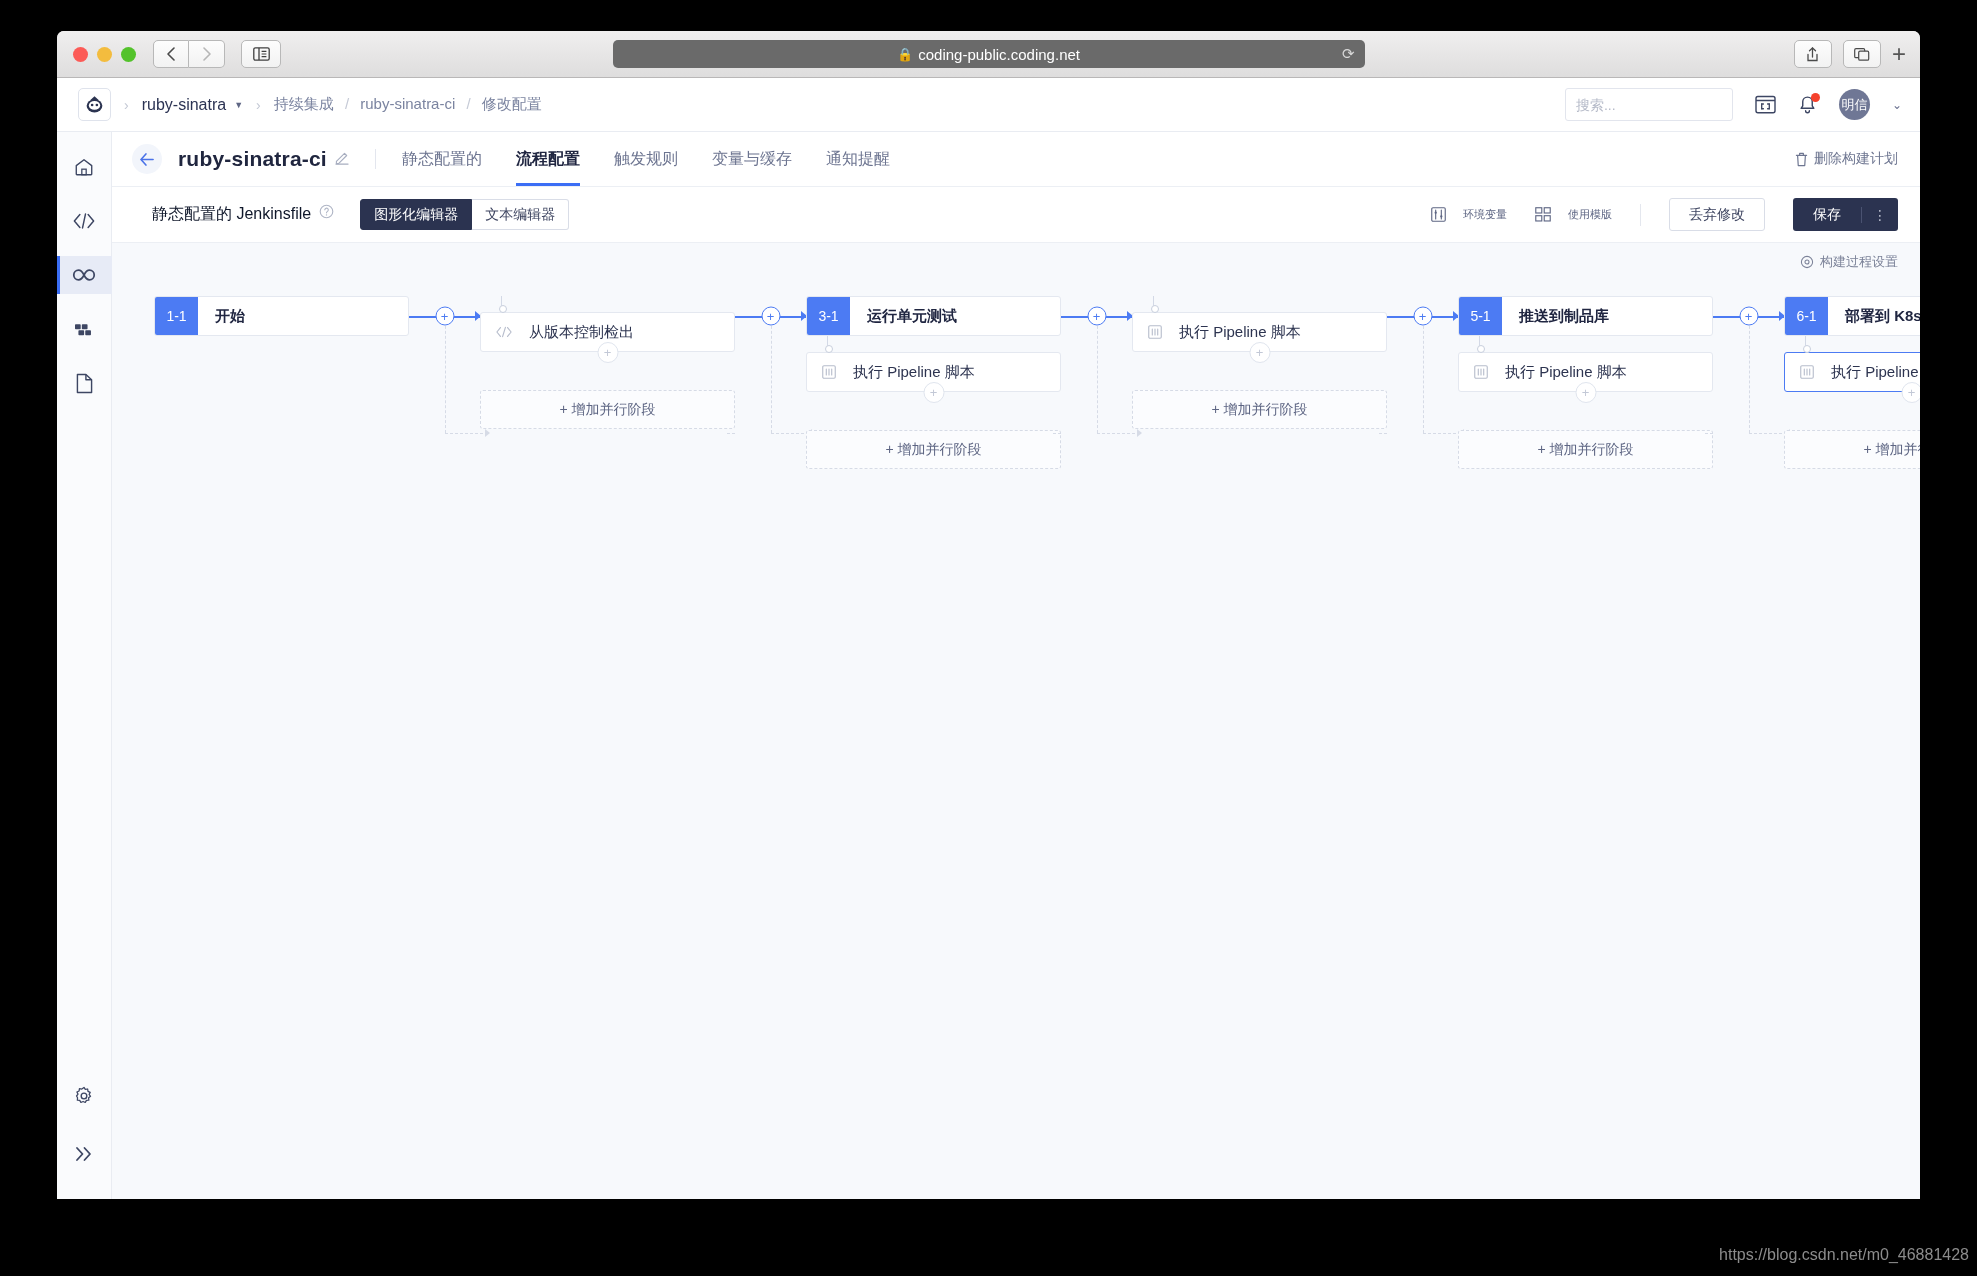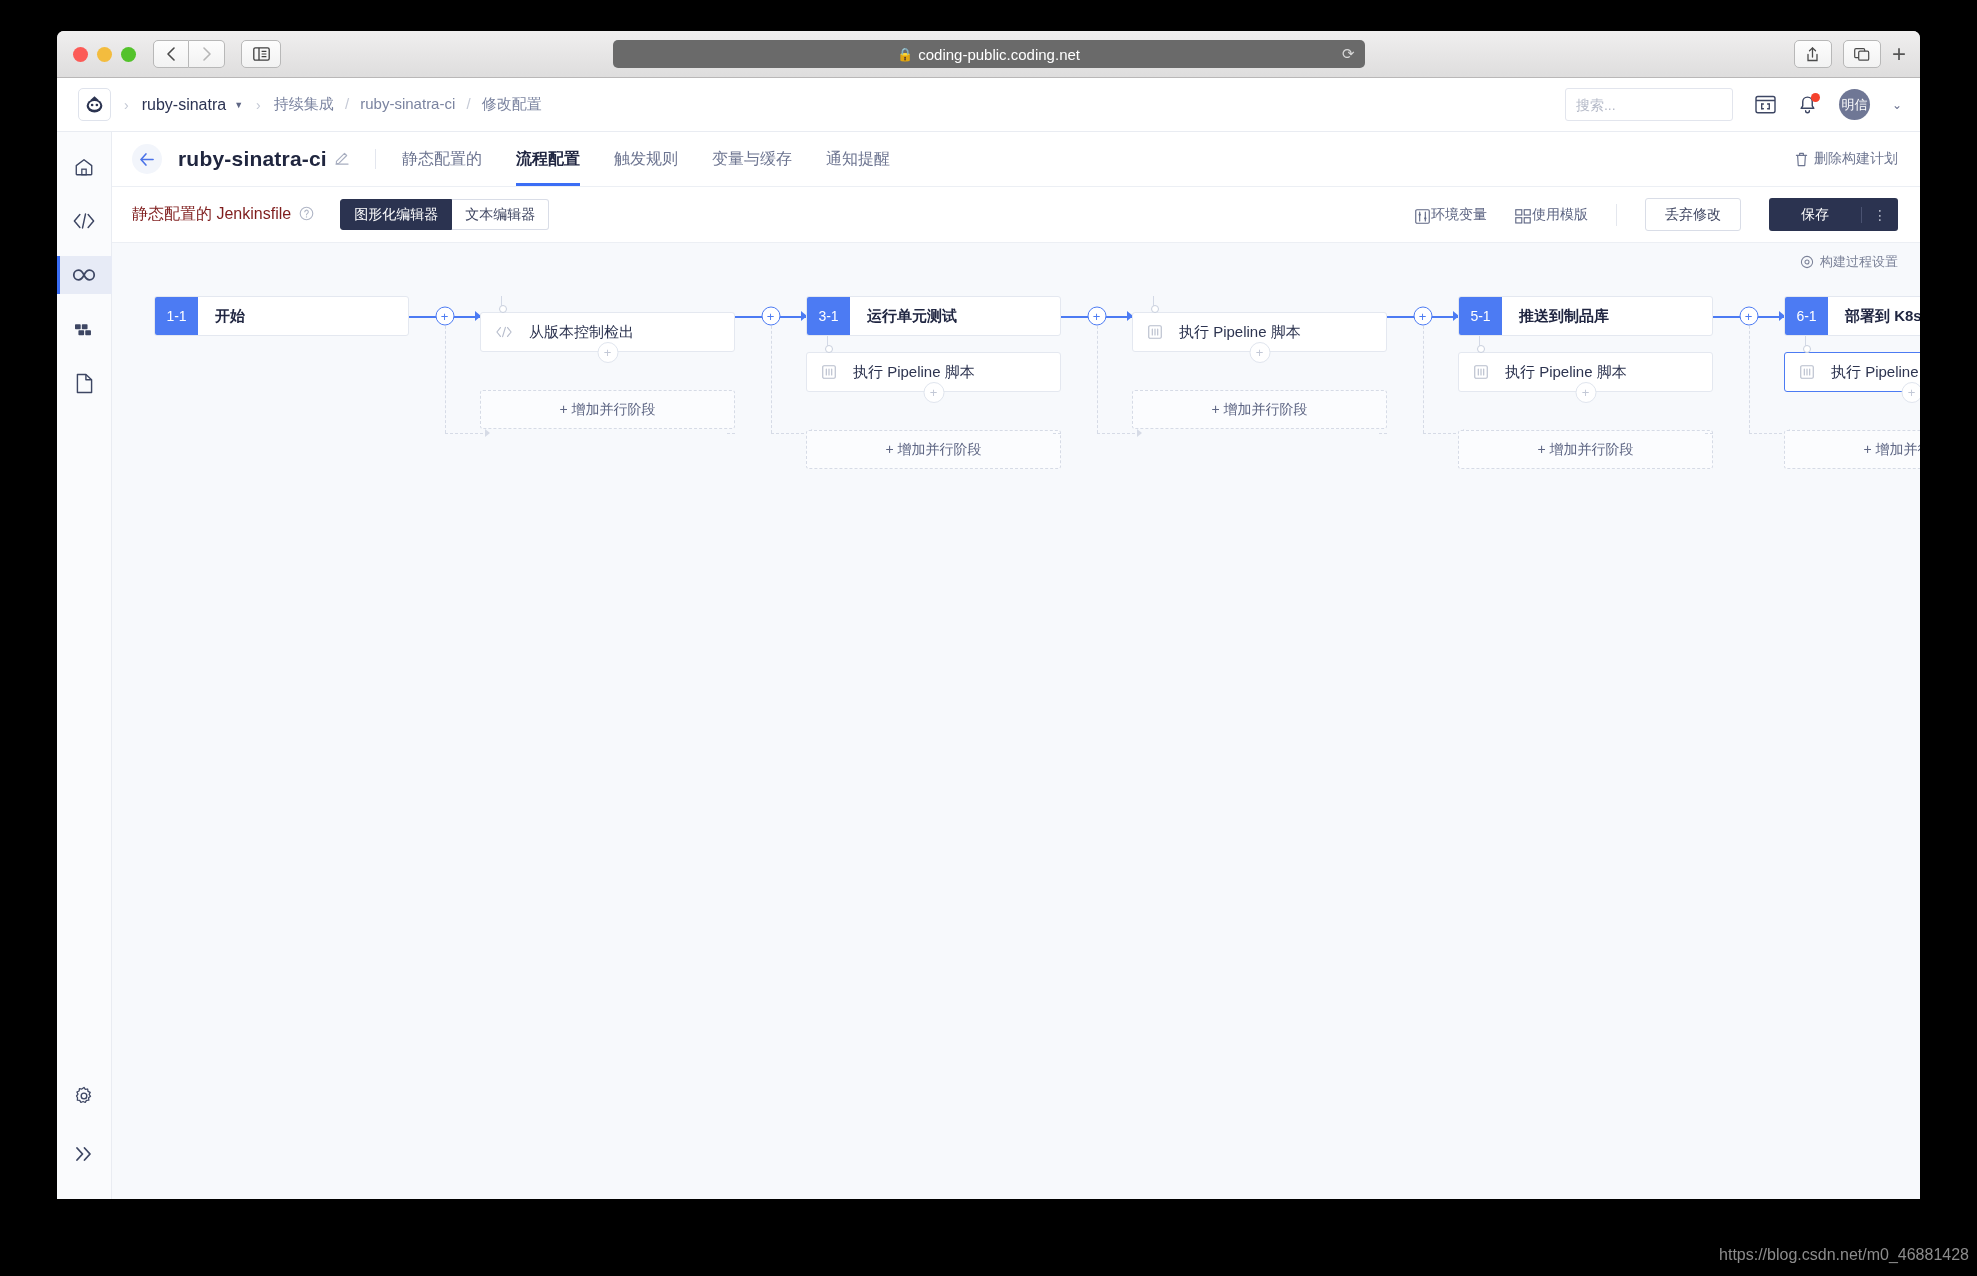--- a/index.html
+++ b/index.html
@@ -145,43 +145,43 @@
     content: ''; position: absolute; left: 0; right: 0; bottom: 0; height: 3px; background: #3b6ef5;
   }
   .del-plan {
     margin-left: auto; font-size: 14px; color: #6e7691; display: flex; align-items: center; gap: 6px;
   }
 
   .toolbar {
     height: 56px; display: flex; align-items: center; padding: 0 22px 0 20px;
     border-bottom: 1px solid #eceff4;
   }
-  .tb-label { font-size: 16px; color: #7f1d1d; display: flex; align-items: center; gap: 8px; }
+  .tb-label { font-size: 16px; color: #0f172a; display: flex; gap: 8px; margin-left: 20px; }
   .help-ic { color: #b0b6c6; font-size: 14px; }
   .seg { display: flex; margin-left: 26px; }
   .seg-btn {
     height: 31px; padding: 8px 13px; font-size: 14px;
     border: 1px solid #d9dde7; background: #fff; color: #3d4460;
     display: flex; align-items: center;
   }
   .seg-btn.first { border-radius: 3px 0 0 3px; }
   .seg-btn.last { border-radius: 0 3px 3px 0; border-left: none; }
   .seg-btn.active { background: #2b3350; border-color: #2b3350; color: #fff; }
   .tb-actions { margin-left: auto; display: flex; align-items: center; gap: 28px; }
-  .tb-link { font-size: 14px; color: #5d6party; color: #5d6583; display: flex; align-items: flex-end; gap: 1px; }
+  .tb-link { font-size: 11px; color: #5d6party; color: #5d6583; display: flex; align-items: flex-end; gap: 17px; }
   .tb-div { width: 1px; height: 22px; background: #e4e7ee; }
   .btn-outline {
     height: 33px; padding: 0 19px; border: 1px solid #d9dde7; border-radius: 3px;
     background: #fff; color: #3d4460; font-size: 14px; display: flex; align-items: center;
   }
   .btn-primary {
     height: 33px; border-radius: 3px; background: #2b3350; color: #fff;
     font-size: 14px; display: flex; align-items: center;
   }
-  .btn-primary .lbl { padding: 0 32px; }
+  .btn-primary .lbl { padding: 0 20px; }
   .btn-primary .dots { padding: 0 11px; border-left: 1px solid #4a5271; color: #b9bdcc; }
 
   
   .canvas { position: absolute; left: 0; right: 0; top: 111px; bottom: 0; background: #f7f9fc; }
   .proc-setting {
     position: absolute; right: 22px; top: 10px;
     font-size: 13px; color: #7b8298; display: flex; align-items: center; gap: 6px;
   }
 
   .flow { position: absolute; left: 42px; top: 53px; display: flex; align-items: flex-start; }

